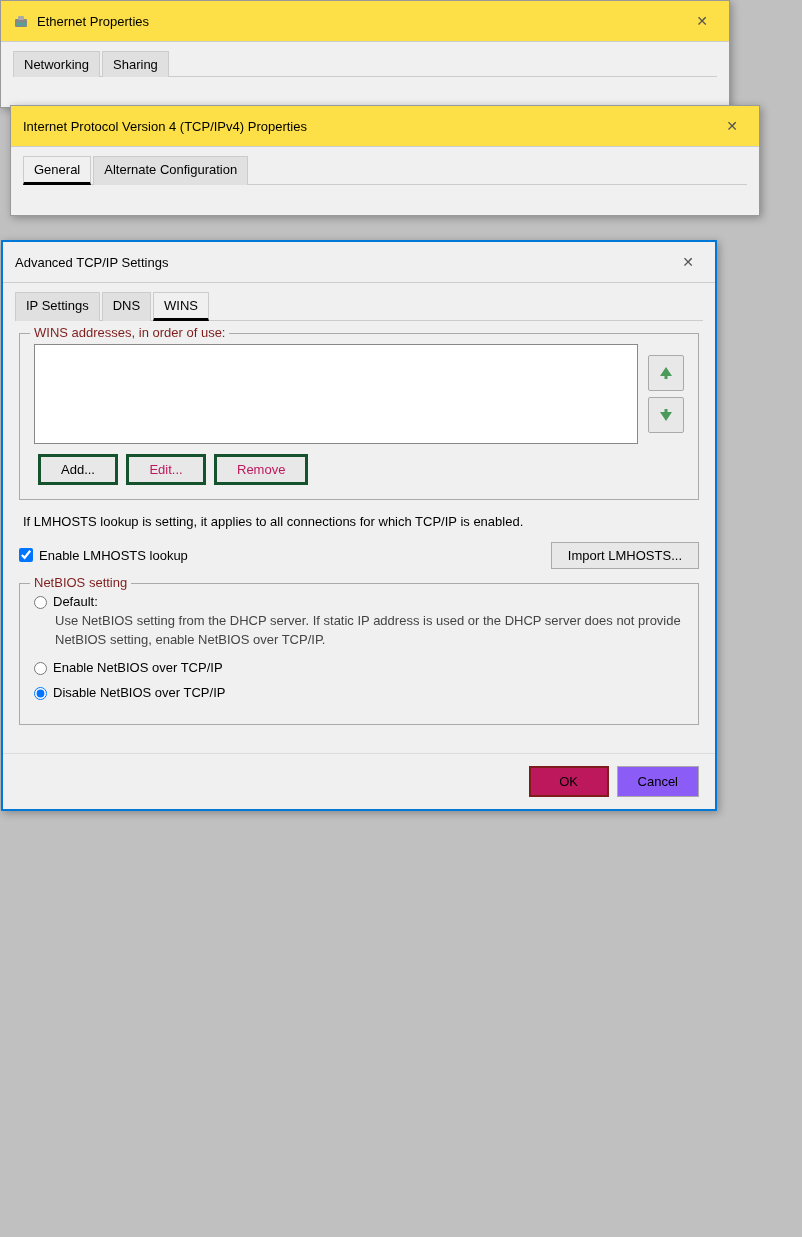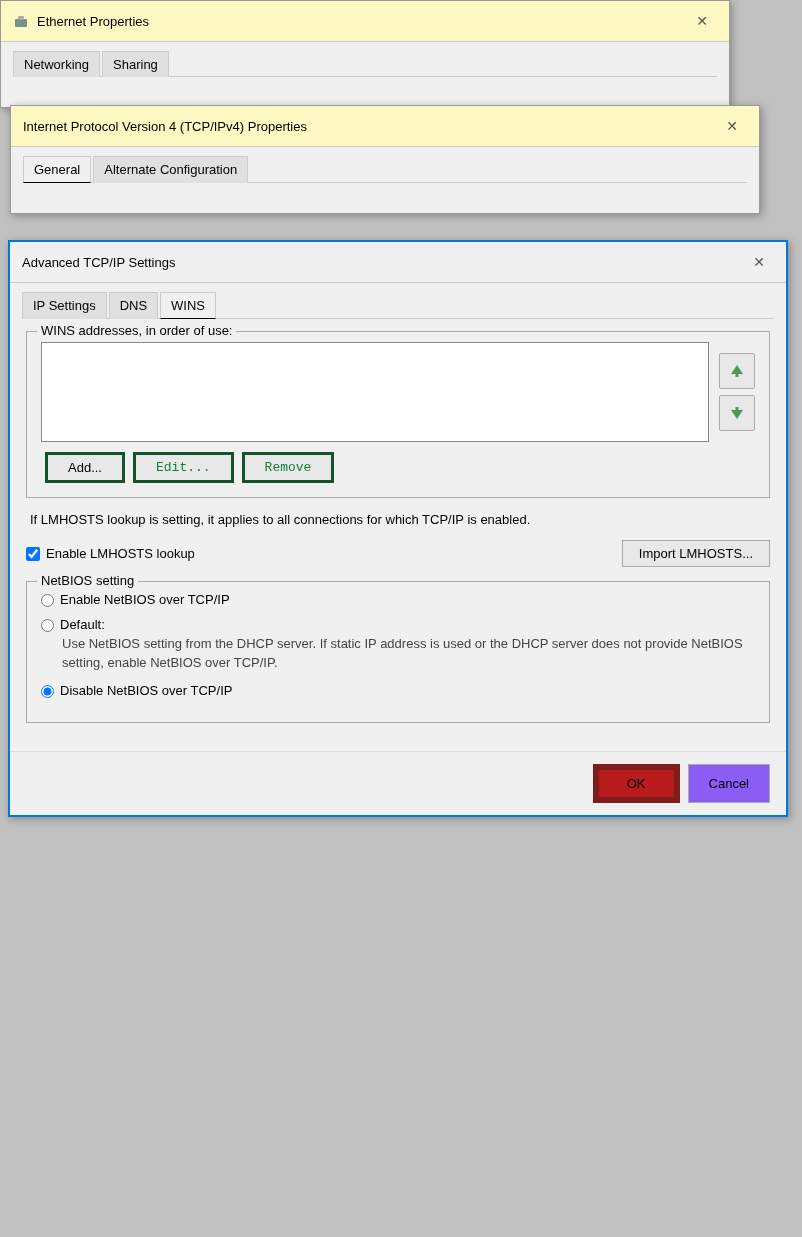--- a/index.html
+++ b/index.html
@@ -18,21 +18,21 @@
       position: absolute;
       background: #f0f0f0;
       border: 1px solid #999;
       box-shadow: 2px 2px 8px rgba(0,0,0,0.3);
     }
 
     .title-bar {
       display: flex;
       align-items: center;
       padding: 8px 12px;
-      background: #fef9c3;
+      background: #fde047;
       border-bottom: 1px solid #ccc;
       user-select: none;
     }
 
     .title-bar-icon {
       width: 16px;
       height: 16px;
       margin-right: 8px;
       flex-shrink: 0;
     }
@@ -70,21 +70,21 @@
       background: #e0e0e0;
       cursor: pointer;
       font-size: 13px;
       margin-right: 2px;
       border-bottom: none;
       position: relative;
       top: 1px;
     }
     .tab.active {
       background: #f0f0f0;
-      border-bottom: 1px solid #000000;
+      border-bottom: 3px solid #000000;
       z-index: 1;
     }
 
     .tab-line {
       border-bottom: 1px solid #ccc;
       margin: 0 12px;
     }
 
     
     .win-ethernet {
@@ -96,22 +96,22 @@
     
     .win-ipv4 {
       top: 105px;
       left: 10px;
       width: 750px;
     }
 
     
     .win-advanced {
       top: 240px;
-      left: 8px;
-      width: 780px;
+      left: 1px;
+      width: 716px;
       border: 2px solid #0078d7;
     }
 
     .win-advanced .title-bar {
       background: #f0f0f0;
       border-bottom: 1px solid #ccc;
     }
 
     
     .win-content {
@@ -125,21 +125,21 @@
       margin-bottom: 12px;
       position: relative;
     }
     .group-box-label {
       position: absolute;
       top: -9px;
       left: 10px;
       background: #f0f0f0;
       padding: 0 4px;
       font-size: 13px;
-      color: #000000;
+      color: #7f1d1d;
     }
 
     
     .wins-list-area {
       display: flex;
       gap: 10px;
       margin-bottom: 10px;
     }
     .wins-listbox {
       flex: 1;
@@ -183,38 +183,37 @@
     .btn {
       padding: 5px 20px;
       background: #e8e8e8;
       border: 3px solid #14532d;
       cursor: pointer;
       font-size: 13px;
       min-width: 80px;
       text-align: center;
     }
     .btn:disabled, .btn.disabled {
-      color: #15803d;
+      color: #be185d;
       cursor: default;
       background: #e8e8e8;
-      font-family: Liberation Mono, monospace;
     }
 
     
     .info-text {
       font-size: 13px;
       line-height: 1.5;
       margin-bottom: 10px;
       padding: 0 4px;
     }
 
     
     .checkbox-row {
       display: flex;
-      align-items: flex-end;
+      align-items: center;
       gap: 6px;
       margin-bottom: 14px;
     }
     .checkbox-row input[type="checkbox"] {
       width: 14px;
       height: 14px;
       cursor: pointer;
     }
 
     .import-btn {
@@ -260,22 +259,22 @@
     .bottom-bar {
       display: flex;
       justify-content: flex-end;
       gap: 8px;
       padding: 12px 16px;
       border-top: 1px solid #ddd;
     }
 
     .btn-ok {
       padding: 6px 28px;
-      background: #b91c1c;
-      border: 6px solid #7f1d1d;
+      background: #be185d;
+      border: 2px solid #7f1d1d;
       cursor: pointer;
       font-size: 13px;
       min-width: 80px;
     }
 
     .btn-cancel {
       padding: 6px 20px;
       background: #8b5cf6;
       border: 1px solid #aaa;
       cursor: pointer;
@@ -371,33 +370,33 @@
         <input type="checkbox" id="lmhosts-check" checked="" style="">
         <label for="lmhosts-check">Enable LMHOSTS lookup</label>
       </div>
       <button class="import-btn">Import LMHOSTS...</button>
     </div>
 
     <div class="group-box">
       <span class="group-box-label">NetBIOS setting</span>
 
       <div class="radio-option">
-        <input type="radio" name="netbios" id="radio-enable" style="">
-        <label for="radio-enable">Enable NetBIOS over TCP/IP</label>
-      </div>
-
-      <div class="radio-option">
         <input type="radio" name="netbios" id="radio-default" style="">
         <div class="radio-label-block">
           <label for="radio-default">Default:</label>
           <span class="radio-desc">Use NetBIOS setting from the DHCP server. If static IP address is used or the DHCP server does not provide NetBIOS setting, enable NetBIOS over TCP/IP.</span>
         </div>
       </div>
 
       <div class="radio-option">
+        <input type="radio" name="netbios" id="radio-enable" style="">
+        <label for="radio-enable">Enable NetBIOS over TCP/IP</label>
+      </div>
+
+      <div class="radio-option">
         <input type="radio" name="netbios" id="radio-disable" checked="" style="">
         <label for="radio-disable">Disable NetBIOS over TCP/IP</label>
       </div>
     </div>
 
   </div>
 
   <div class="bottom-bar">
     <button class="btn-ok">OK</button>
     <button class="btn-cancel">Cancel</button>

